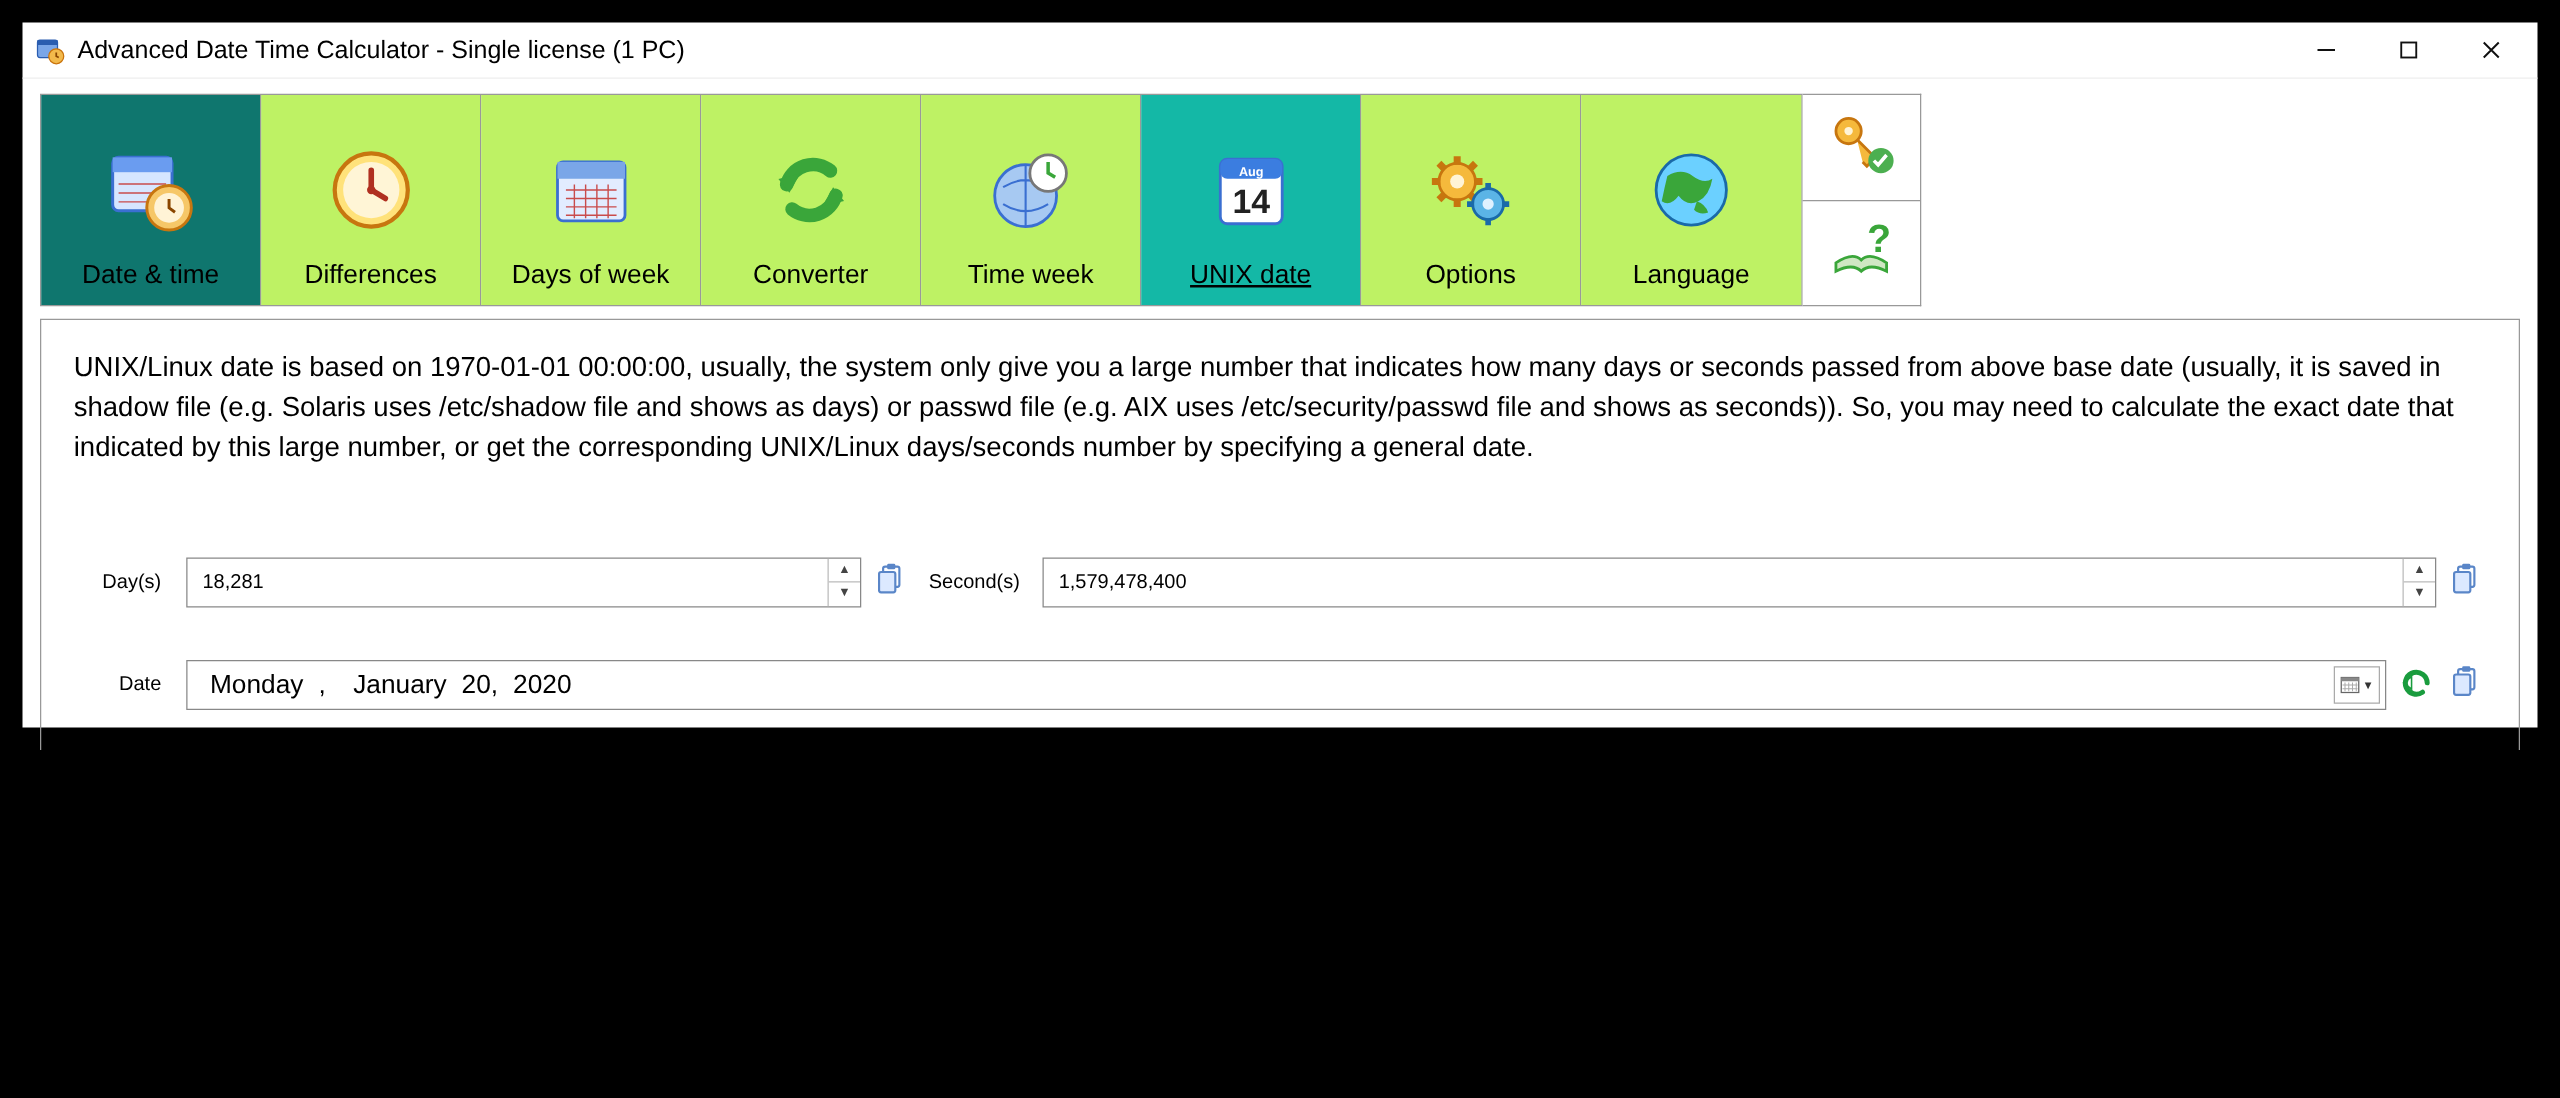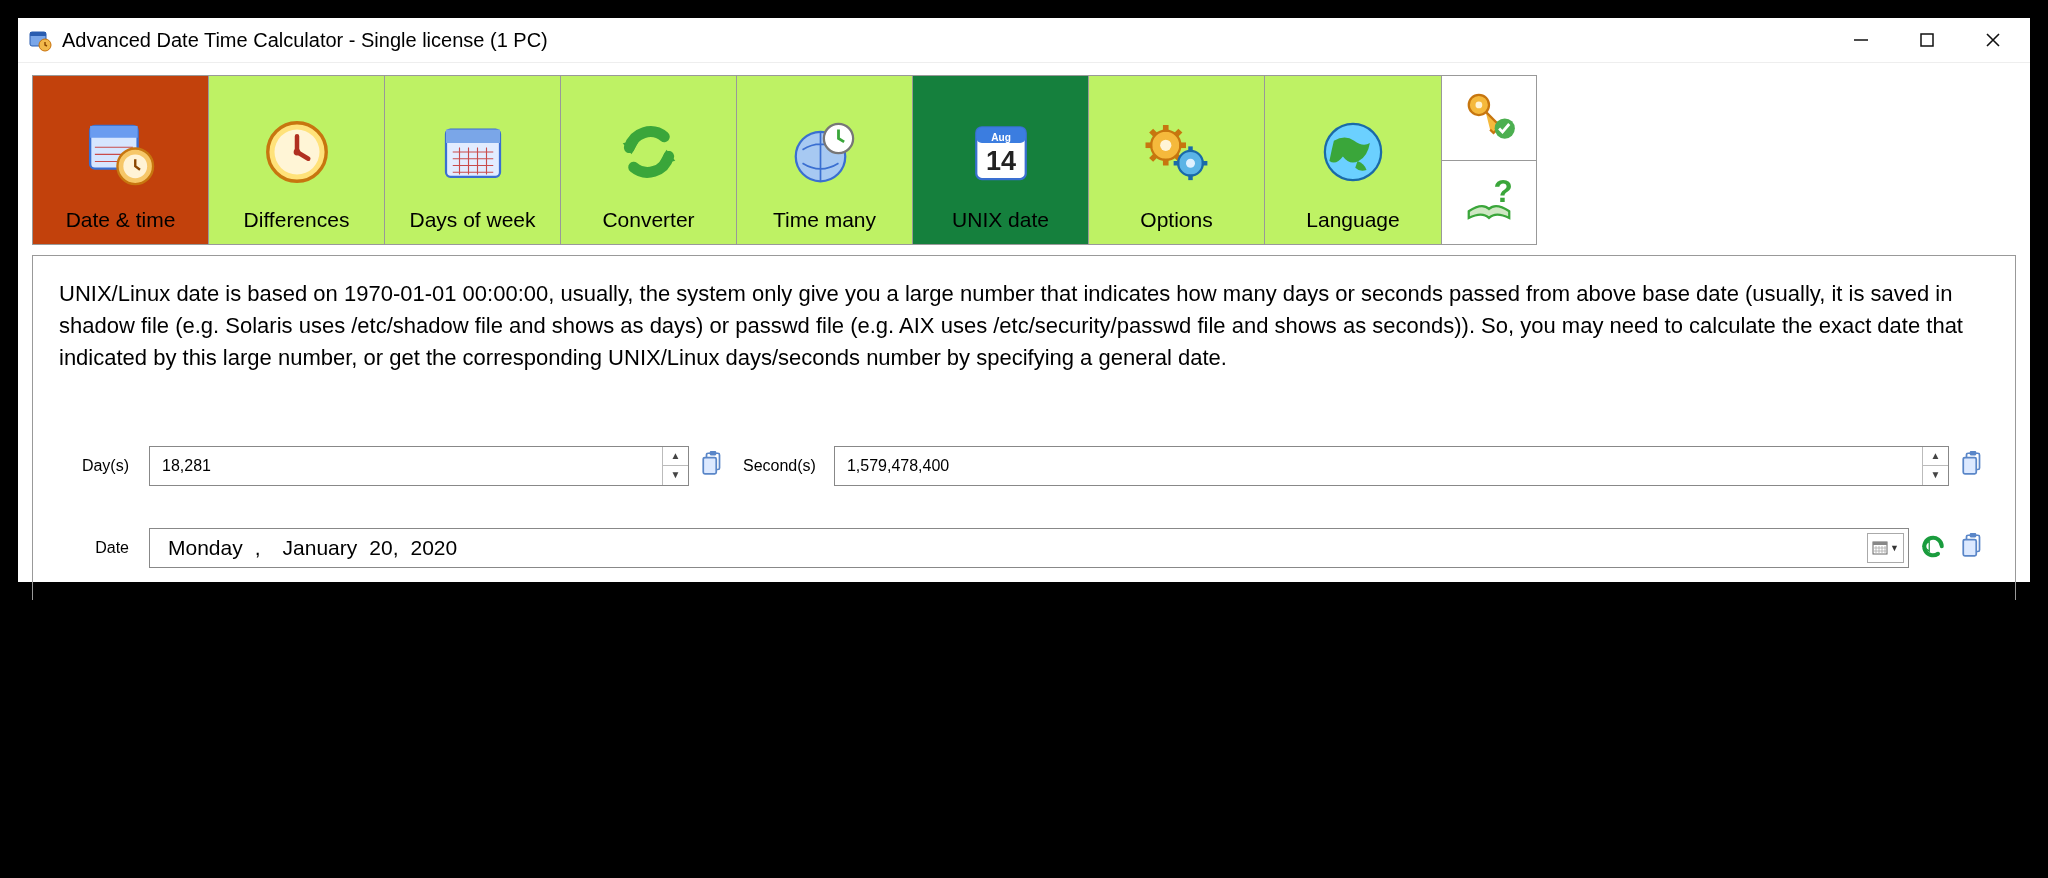--- a/index.html
+++ b/index.html
@@ -55,22 +55,22 @@
     display: flex;
     flex-direction: column;
     align-items: center;
     justify-content: flex-end;
     padding-bottom: 12px;
     gap: 16px;
     background: #bef264;
     cursor: default;
   }
   .tb-btn:last-child { border-right: none; }
-  .tb-btn.sel-blue { background: #c2410c; }
-  .tb-btn.sel-teal { background: #15803d; }
+  .tb-btn.sel-blue { background: #0f766e; }
+  .tb-btn.sel-teal { background: #14b8a6; text-decoration: underline; }
   .tb-icon { width: 80px; height: 80px; display: flex; align-items: center; justify-content: center; margin-top: 10px; }
   .tb-label { font-size: 21px; text-align: center; }
   .side-col {
     display: flex;
     flex-direction: column;
     border-top: 1px solid #999;
     border-right: 1px solid #999;
     border-bottom: 1px solid #999;
   }
   .side-btn {
@@ -274,21 +274,21 @@
 
       <div class="tb-btn">
         <span class="tb-icon">
           <svg viewBox="0 0 64 64" width="72" height="72">
             <circle cx="28" cy="36" r="22" fill="#a7c9f2" stroke="#3a6fd1" stroke-width="2"></circle>
             <path d="M12 30 q16 -10 32 0 M12 42 q16 10 32 0 M28 14 v44" stroke="#3a6fd1" stroke-width="1.5" fill="none"></path>
             <circle cx="44" cy="20" r="13" fill="#fff" stroke="#777" stroke-width="2"></circle>
             <path d="M44 12 v8 l5 3" stroke="#3aa63a" stroke-width="2.5" fill="none"></path>
           </svg>
         </span>
-        <span class="tb-label">Time many</span>
+        <span class="tb-label">Time week</span>
       </div>
 
       <div class="tb-btn sel-teal">
         <span class="tb-icon">
           <svg viewBox="0 0 64 64" width="72" height="72">
             <rect x="10" y="10" width="44" height="46" rx="5" fill="#fff" stroke="#3a6fd1" stroke-width="2"></rect>
             <rect x="10" y="10" width="44" height="14" rx="5" fill="#3b7de0"></rect>
             <text x="32" y="22" font-size="9" fill="#fff" text-anchor="middle" font-family="Arial" font-weight="bold">Aug</text>
             <text x="32" y="48" font-size="24" fill="#222" text-anchor="middle" font-family="Arial" font-weight="bold">14</text>
           </svg>

